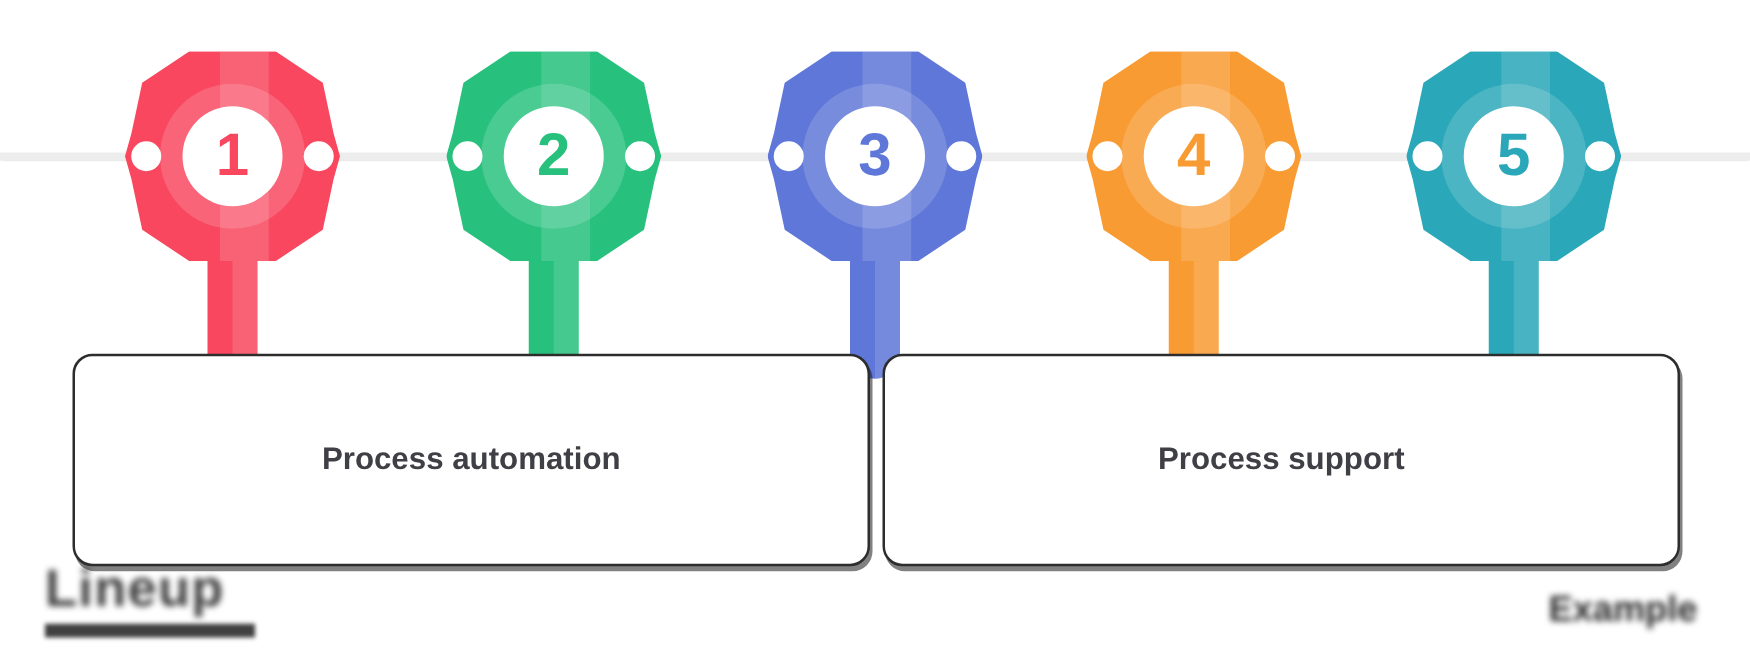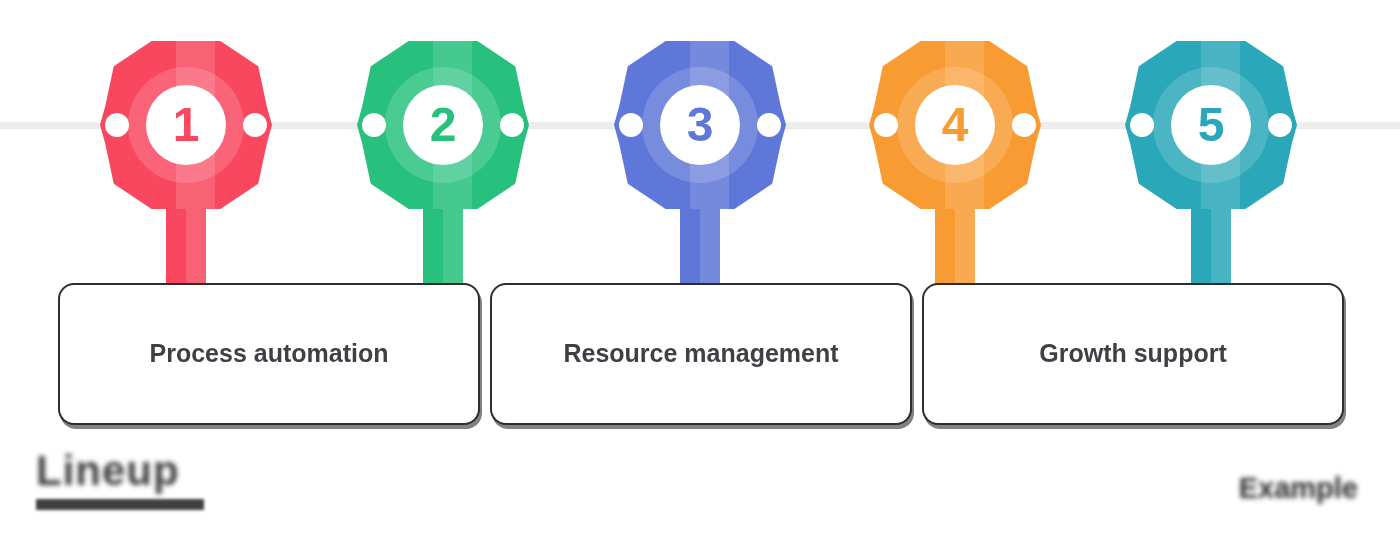--- a/index.html
+++ b/index.html
@@ -123,21 +123,21 @@
   .m3 { left: 614px; }
   .m4 { left: 869px; }
   .m5 { left: 1125px; }
 
   
   .cards {
     position: absolute;
     left: 58px;
     right: 56px;
     top: 283px;
-    height: 142px;
+    height: 170px;
     display: flex;
     gap: 10px;
     z-index: 2;
   }
   .card {
     flex: 1;
     background: #ffffff;
     border: 2px solid #2d2d2d;
     border-radius: 16px;
     box-shadow: 2px 4px 0 rgba(25,25,25,0.55);
@@ -258,24 +258,21 @@
     </div>
     <div class="dot dot-left"></div>
     <div class="dot dot-right"></div>
   </div>
 
   <div class="cards">
     <div class="card">
       <span class="label">Process automation</span>
     </div>
     <div class="card">
-      <span class="label">Resource management</span>
-    </div>
-    <div class="card">
-      <span class="label">Growth support</span>
+      <span class="label">Process support</span>
     </div>
   </div>
 
   <div class="logo">
     <div class="logo-text">Lineup</div>
     <div class="logo-underline"></div>
   </div>
 
   <div class="watermark">Example</div>
 

